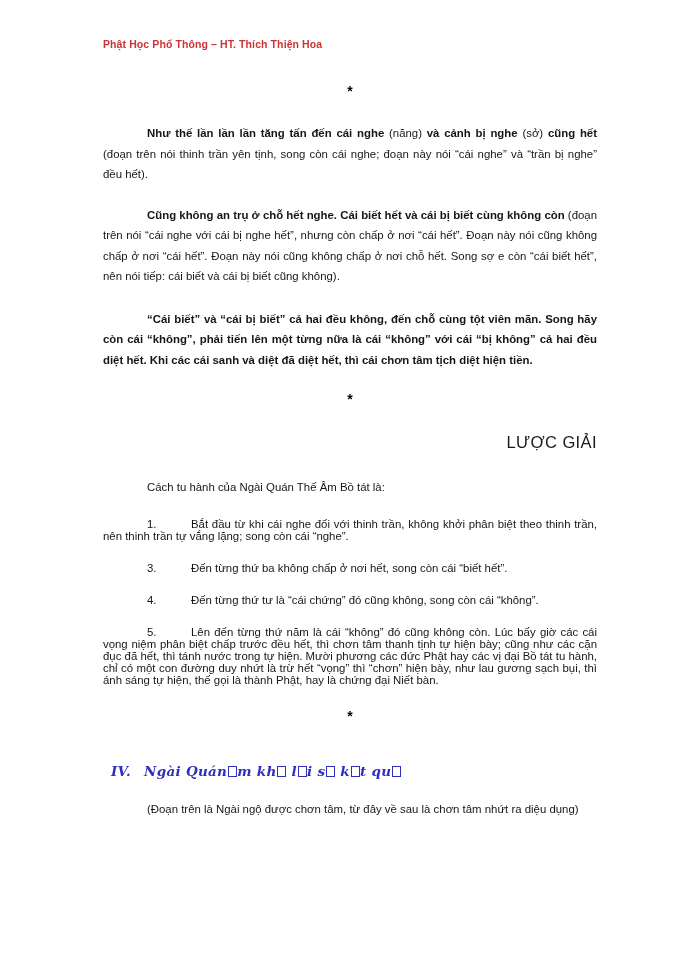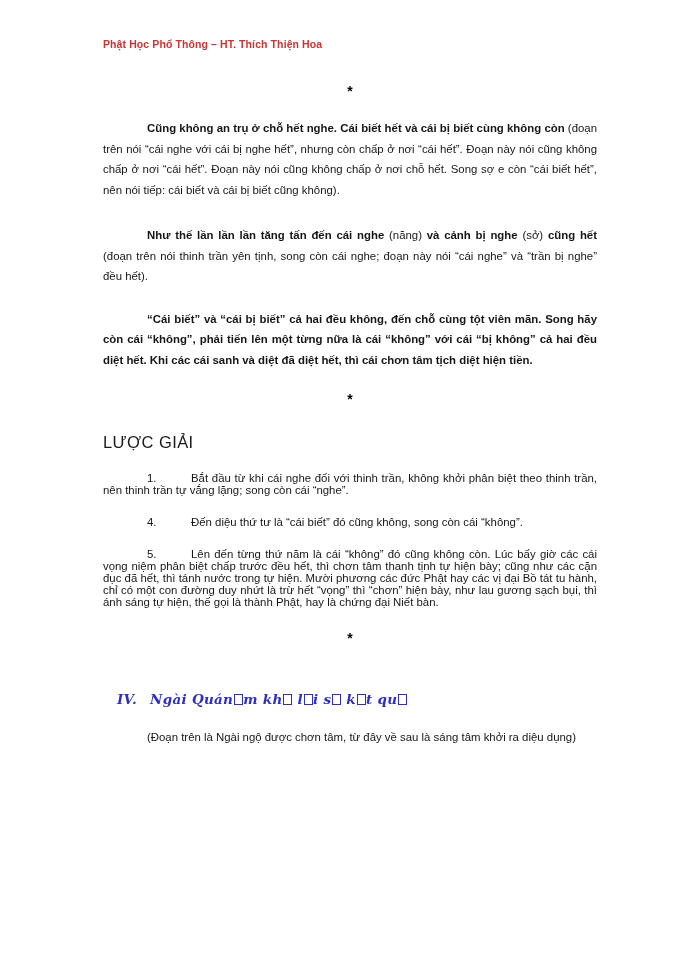--- a/index.html
+++ b/index.html
@@ -60,21 +60,21 @@
     color: #161616;
   }
   p.body.gap-a { margin-top: 25px; }
   p.body.gap-b { margin-top: 20px; }
   p.body.gap-c { margin-top: 22px; }
 
   b.bd { font-weight: bold; }
   span.rg { font-weight: normal; }
 
   .section-title {
-    text-align: left;
+    text-align: right;
     font-size: 16.5px;
     font-weight: normal;
     letter-spacing: 0.4px;
     margin: 0;
     padding-top: 27px;
     color: #1a1a1a;
   }
 
   p.lead {
     font-size: 11.4px;
@@ -109,21 +109,21 @@
 
   .cursive-heading {
     font-family: "DejaVu Serif", serif;
     font-style: italic;
     font-weight: bold;
     font-size: 13.5px;
     color: #2F2FBF;
     padding-top: 32px;
     letter-spacing: 0.3px;
     text-indent: 0;
-    margin: 14px;
+    margin: 8px;
     white-space: nowrap;
   }
   .cursive-heading .tofu {
     display: inline-block;
     width: 7px;
     height: 9px;
     border: 1.2px solid #2F2FBF;
     vertical-align: -1px;
     margin: 0 0.5px;
     font-style: normal;
@@ -134,57 +134,61 @@
 <body>
 
 <div class="page">
 
   <div class="running-header">Phật Học Phổ Thông – HT. Thích Thiện Hoa</div>
 
   <div class="content">
 
     <div class="star-sep s1">*</div>
 
+    <p class="body gap-a">
+      <b class="bd">Như thế lần lần lần tăng tấn đến cái nghe</b><span class="rg"> (năng) </span><b class="bd">và cảnh bị nghe</b><span class="rg"> (sở) </span><b class="bd">cũng hết</b><span class="rg"> (đoạn trên nói thinh trần yên tịnh, song còn cái nghe; đoạn này nói “cái nghe” và “trần bị nghe” đều hết).</span>
+    </p>
+
     <p class="body gap-b">
       <b class="bd">Cũng không an trụ ở chỗ hết nghe.  Cái biết hết và cái bị biết cùng không còn</b><span class="rg"> (đoạn trên nói “cái nghe với cái bị nghe hết”, nhưng còn chấp ở nơi “cái hết”.  Đoạn này nói cũng không chấp ở nơi “cái hết”.  Đoạn này nói cũng không chấp ở nơi chỗ hết.  Song sợ e còn “cái biết hết”, nên nói tiếp: cái biết và cái bị biết cũng không).</span>
-    </p>
-
-    <p class="body gap-a">
-      <b class="bd">Như thế lần lần lần tăng tấn đến cái nghe</b><span class="rg"> (năng) </span><b class="bd">và cảnh bị nghe</b><span class="rg"> (sở) </span><b class="bd">cũng hết</b><span class="rg"> (đoạn trên nói thinh trần yên tịnh, song còn cái nghe; đoạn này nói “cái nghe” và “trần bị nghe” đều hết).</span>
     </p>
 
     <p class="body gap-c">
       <b class="bd">“Cái biết” và “cái bị biết” cả hai đều không, đến chỗ cùng tột viên mãn.  Song hãy còn cái “không”, phải tiến lên một từng nữa là cái “không” với cái “bị không” cả hai đều diệt hết.  Khi các cái sanh và diệt đã diệt hết, thì cái chơn tâm tịch diệt hiện tiền.</b>
     </p>
 
     <div class="star-sep s2">*</div>
 
     <div class="section-title">LƯỢC GIẢI</div>
 
+    <p class="lead">Cách tu hành của Ngài Quán Thế Âm Bồ tát là:</p>
 
     <div class="list">
 
       <div class="list-item">
         <span class="num">1.</span><span class="txt">Bắt đầu từ khi cái nghe đối với thinh trần, không khởi phân biệt theo thinh trần, nên thinh trần tự vắng lặng; song còn cái “nghe”.</span>
       </div>
 
 
+      <div class="list-item">
+        <span class="num">3.</span><span class="txt">Đến từng thứ ba không chấp ở nơi hết, song còn cái “biết hết”.</span>
+      </div>
 
       <div class="list-item">
-        <span class="num">4.</span><span class="txt">Đến diệu thứ tư là “cái biết” đó cũng không, song còn cái “không”.</span>
+        <span class="num">4.</span><span class="txt">Đến từng thứ tư là “cái chứng” đó cũng không, song còn cái “không”.</span>
       </div>
 
       <div class="list-item">
         <span class="num">5.</span><span class="txt">Lên đến từng thứ năm là cái “không” đó cũng không còn.  Lúc bấy giờ các cái vọng niệm phân biệt chấp trước đều hết, thì chơn tâm thanh tịnh tự hiện bày; cũng như các cặn đục đã hết, thì tánh nước trong tự hiện.  Mười phương các đức Phật hay các vị đại Bồ tát tu hành, chỉ có một con đường duy nhứt là trừ hết “vọng” thì “chơn” hiện bày, như lau gương sạch bụi, thì ánh sáng tự hiện, thế gọi là thành Phật, hay là chứng đại Niết bàn.</span>
       </div>
 
     </div>
 
     <div class="star-sep s3">*</div>
 
     <div class="cursive-heading">
       <span class="num-label">IV.</span><span id="subsection-title-host">Ngài Quán<span class="tofu"></span>m kh<span class="tofu"></span> l<span class="tofu"></span>i s<span class="tofu"></span> k<span class="tofu"></span>t qu<span class="tofu"></span></span>
     </div>
 
-    <p class="body gap-b">(Đoạn trên là Ngài ngộ được chơn tâm, từ đây về sau là sáng tâm khởi ra diệu dụng)</p>
+    <p class="body gap-b">(Đoạn trên là Ngài ngộ được chơn tâm, từ đây về sau là chơn tâm nhứt ra diệu dụng)</p>
 
   </div>
 </div>
 
 </body></html>

